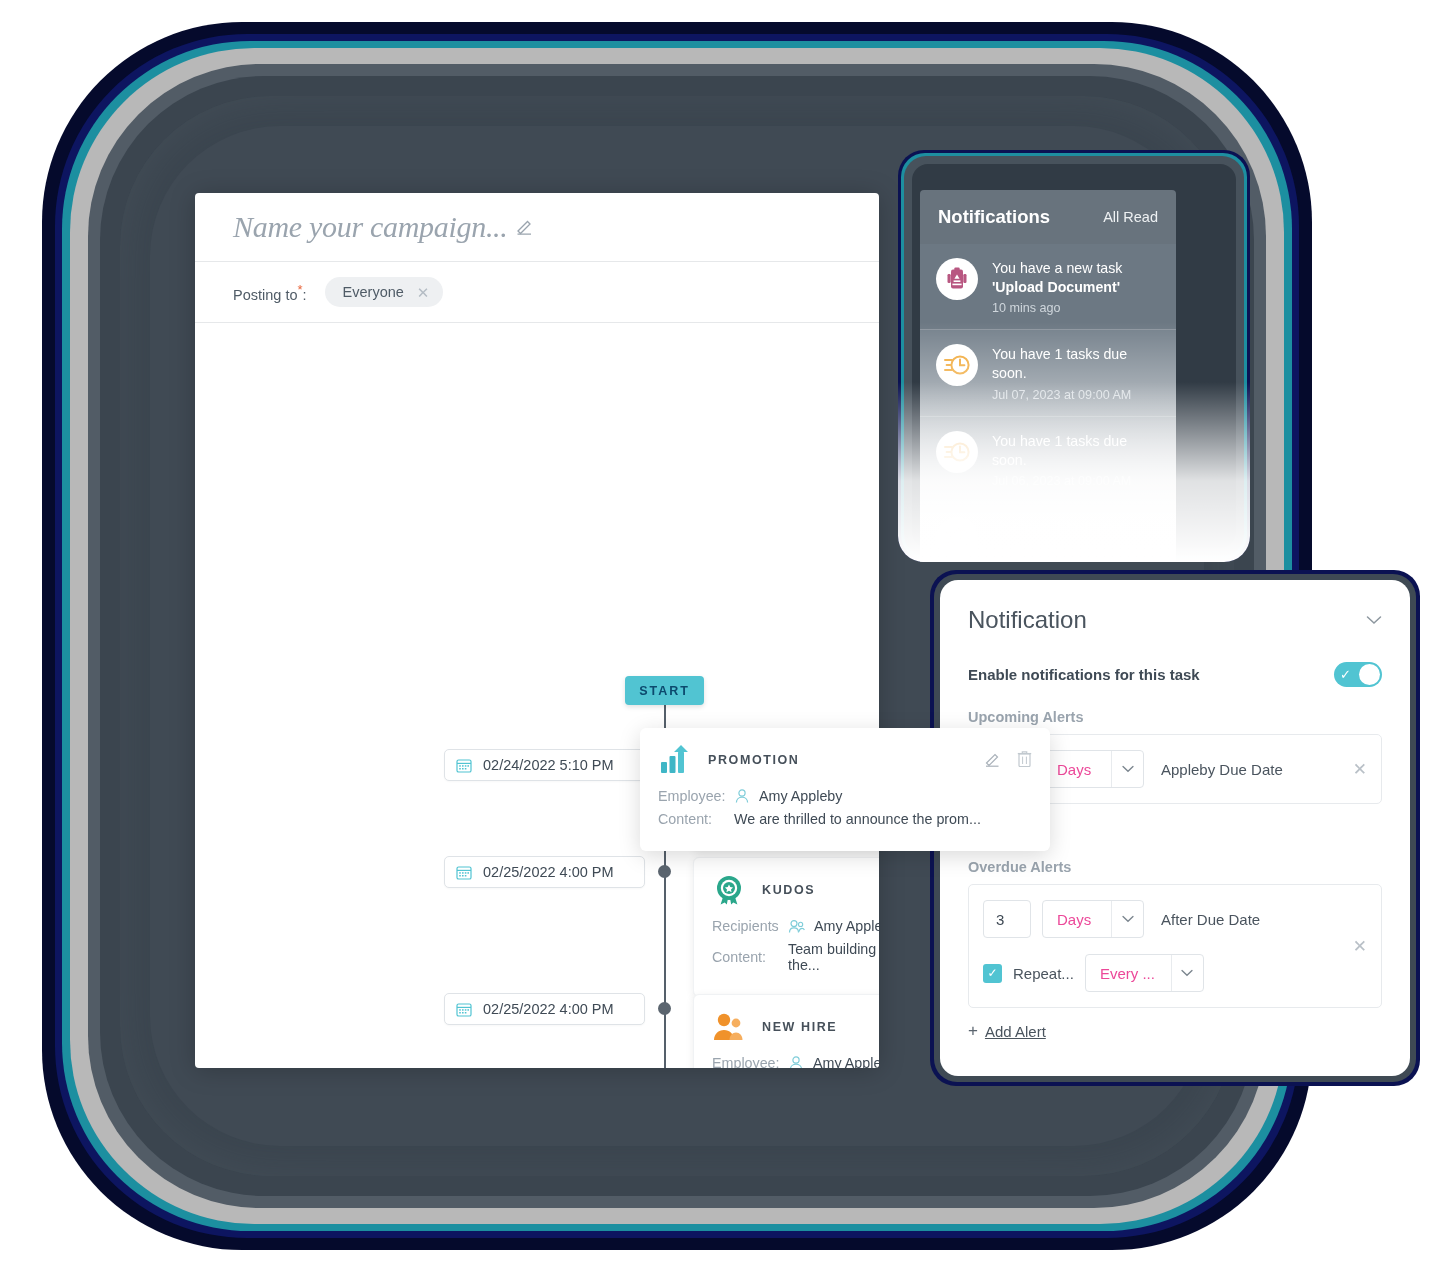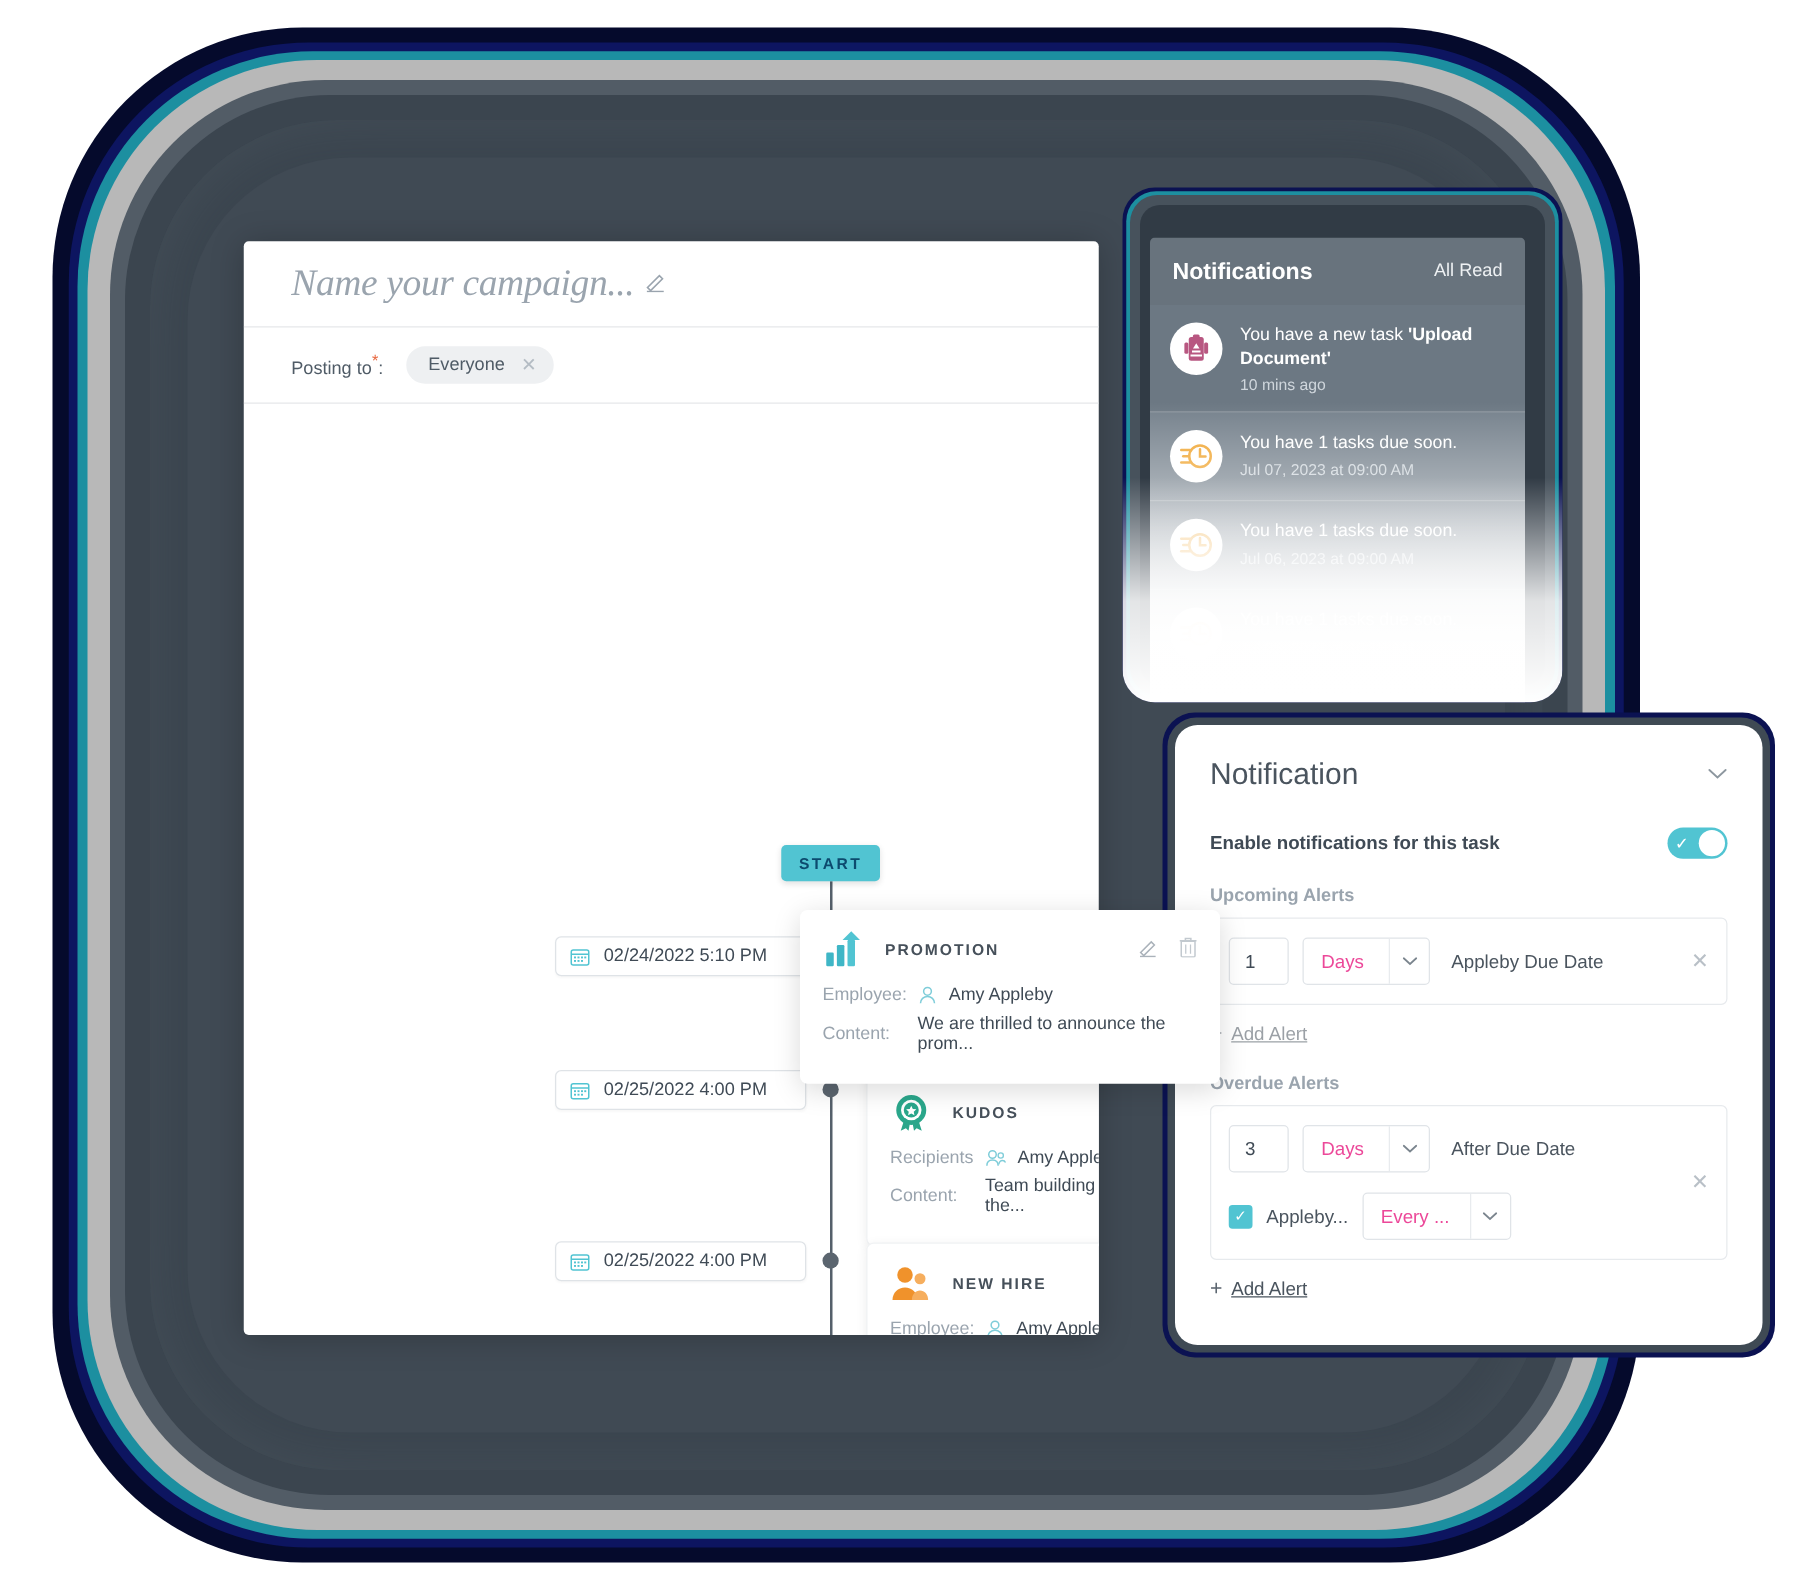--- a/index.html
+++ b/index.html
@@ -153,21 +153,21 @@
   }
   .ev-actions { margin-left: auto; display: flex; gap: 16px; align-items: center; }
   .ev-rows { margin-top: 11px; }
   .ev-row { display: flex; font-size: 14.3px; margin-bottom: 7px; align-items: center; }
   .ev-row .k { color: #9aa4ae; width: 76px; flex: 0 0 76px; }
   .ev-row .v { color: #3f4a55; display: flex; align-items: center; gap: 9px; }
 
   
   .promo-card {
     position: absolute; left: 640px; top: 728px;
-    width: 336px;
+    width: 410px;
     background: #fff;
     border-radius: 6px;
     box-shadow: 0 5px 22px rgba(0,0,0,.15);
     padding: 15px 18px 17px 18px;
     z-index: 40;
   }
 
   
   .notif-frame {
     position: absolute; left: 898px; top: 150px;
@@ -181,21 +181,21 @@
     position: absolute; inset: 3px; border-radius: 24px; background: #1d8fa0;
   }
   .notif-frame .nf-slate {
     position: absolute; inset: 6px; border-radius: 22px; background: #47525c;
   }
   .notif-frame .nf-dark {
     position: absolute; inset: 14px; border-radius: 16px; background: #313b45;
   }
   .notif-panel {
     position: absolute; left: 22px; top: 40px;
-    width: 300px; height: 372px;
+    width: 256px; height: 372px;
     overflow: hidden;
     border-radius: 4px 4px 0 0;
   }
   .notif-head {
     height: 54px; background: #68737d;
     display: flex; align-items: center; padding: 0 18px;
   }
   .notif-head .t { font-size: 18.5px; font-weight: bold; color: #fff; }
   .notif-head .a { margin-left: auto; font-size: 14.5px; color: #eef1f3; }
   .notif-list { background: #74808b; }
@@ -664,21 +664,21 @@
             <span class="sc">
                 <svg width="12" height="8" viewBox="0 0 12 8">
                   <path d="M1 1.6 L6 6.2 L11 1.6" fill="none" stroke="#7b858e" stroke-width="1.4" stroke-linecap="round"></path>
                 </svg>
               </span>
           </span>
           <span class="suffix">After Due Date</span>
         </div>
         <div class="repeat-row">
           <span class="cbox">✓</span>
-          <span class="rl">Appleby...</span>
+          <span class="rl">Repeat...</span>
           <span class="sel">
             <span class="sv">Every ...</span>
             <span class="sc">
                 <svg width="12" height="8" viewBox="0 0 12 8">
                   <path d="M1 1.6 L6 6.2 L11 1.6" fill="none" stroke="#7b858e" stroke-width="1.4" stroke-linecap="round"></path>
                 </svg>
               </span>
           </span>
         </div>
         <span class="rm-x">✕</span>

